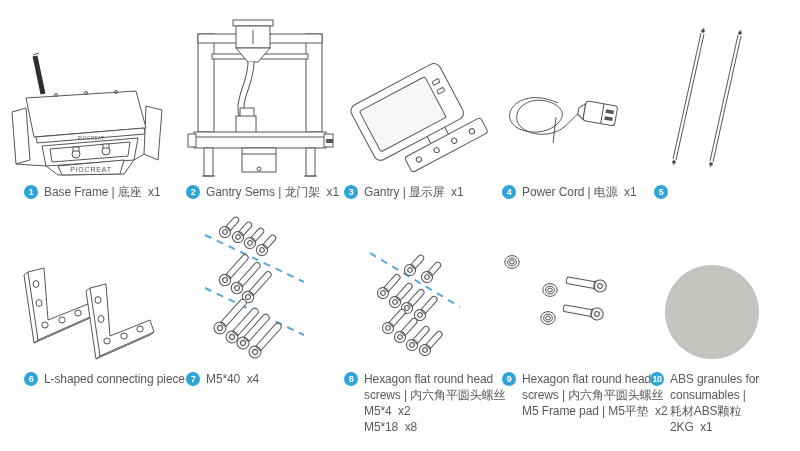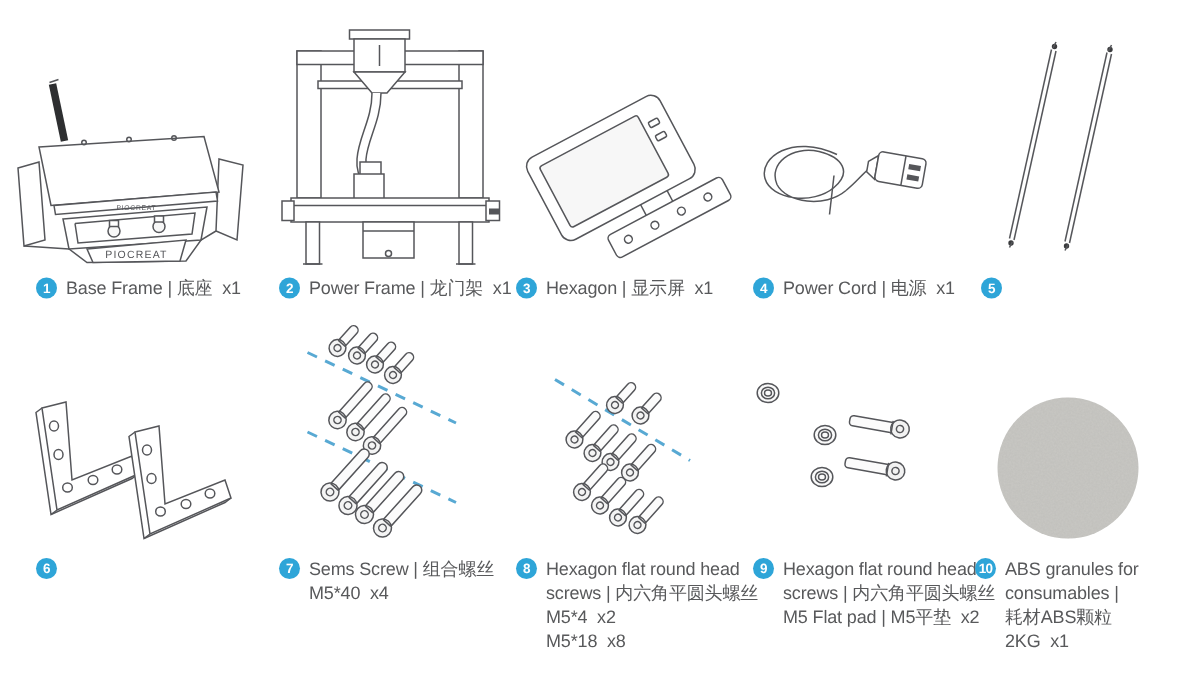--- a/index.html
+++ b/index.html
@@ -239,72 +239,72 @@
   <div class="caption" style="left:24px;top:184px">
     <span class="badge">1</span>
     <div class="lines">
       <div>Base Frame | 底座  x1</div>
     </div>
   </div>
 
   <div class="caption" style="left:186px;top:184px">
     <span class="badge">2</span>
     <div class="lines">
-      <div>Power Frame | 龙门架  x1</div>
+      <div>Gantry Sems | 龙门架  x1</div>
     </div>
   </div>
 
   <div class="caption" style="left:344px;top:184px">
     <span class="badge">3</span>
     <div class="lines">
-      <div>Hexagon | 显示屏  x1</div>
+      <div>Gantry | 显示屏  x1</div>
     </div>
   </div>
 
   <div class="caption" style="left:502px;top:184px">
     <span class="badge">4</span>
     <div class="lines">
       <div>Power Cord | 电源  x1</div>
     </div>
   </div>
 
   <div class="caption" style="left:654px;top:184px">
     <span class="badge">5</span>
   </div>
 
   <div class="caption" style="left:24px;top:371px">
     <span class="badge">6</span>
     <div class="lines">
+      <div>L-shaped connecting piece</div>
     </div>
   </div>
 
   <div class="caption" style="left:186px;top:371px">
     <span class="badge">7</span>
     <div class="lines">
-      <div>Sems Screw | 组合螺丝</div>
       <div>M5*40  x4</div>
     </div>
   </div>
 
   <div class="caption" style="left:344px;top:371px">
     <span class="badge">8</span>
     <div class="lines">
       <div>Hexagon flat round head</div>
       <div>screws | 内六角平圆头螺丝</div>
       <div>M5*4  x2</div>
       <div>M5*18  x8</div>
     </div>
   </div>
 
   <div class="caption" style="left:502px;top:371px">
     <span class="badge">9</span>
     <div class="lines">
       <div>Hexagon flat round head</div>
       <div>screws | 内六角平圆头螺丝</div>
-      <div>M5 Flat pad | M5平垫  x2</div>
+      <div>M5 Frame pad | M5平垫  x2</div>
     </div>
   </div>
 
   <div class="caption" style="left:650px;top:371px">
     <span class="badge">10</span>
     <div class="lines">
       <div>ABS granules for</div>
       <div>consumables |</div>
       <div>耗材ABS颗粒</div>
       <div>2KG  x1</div>

